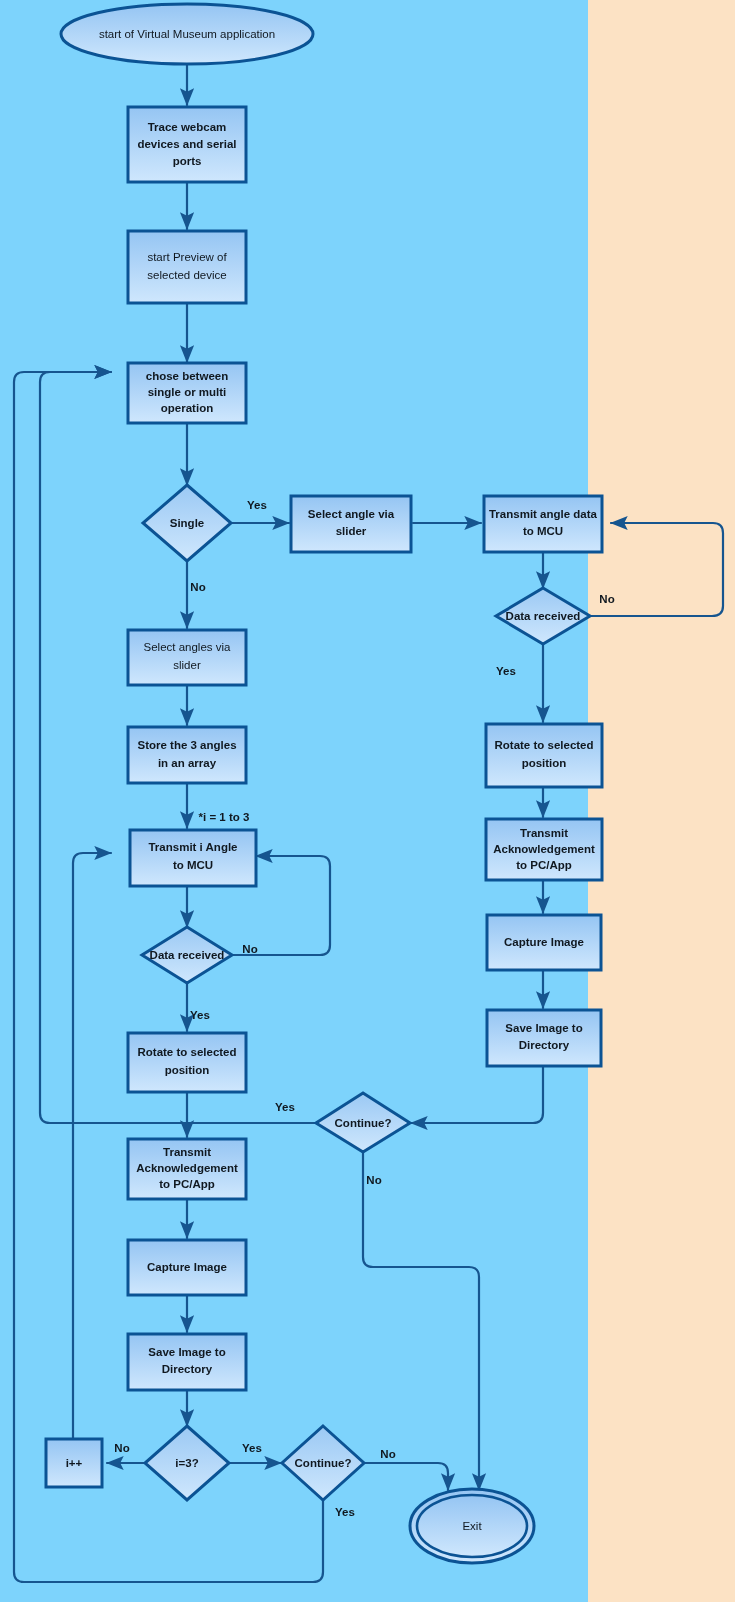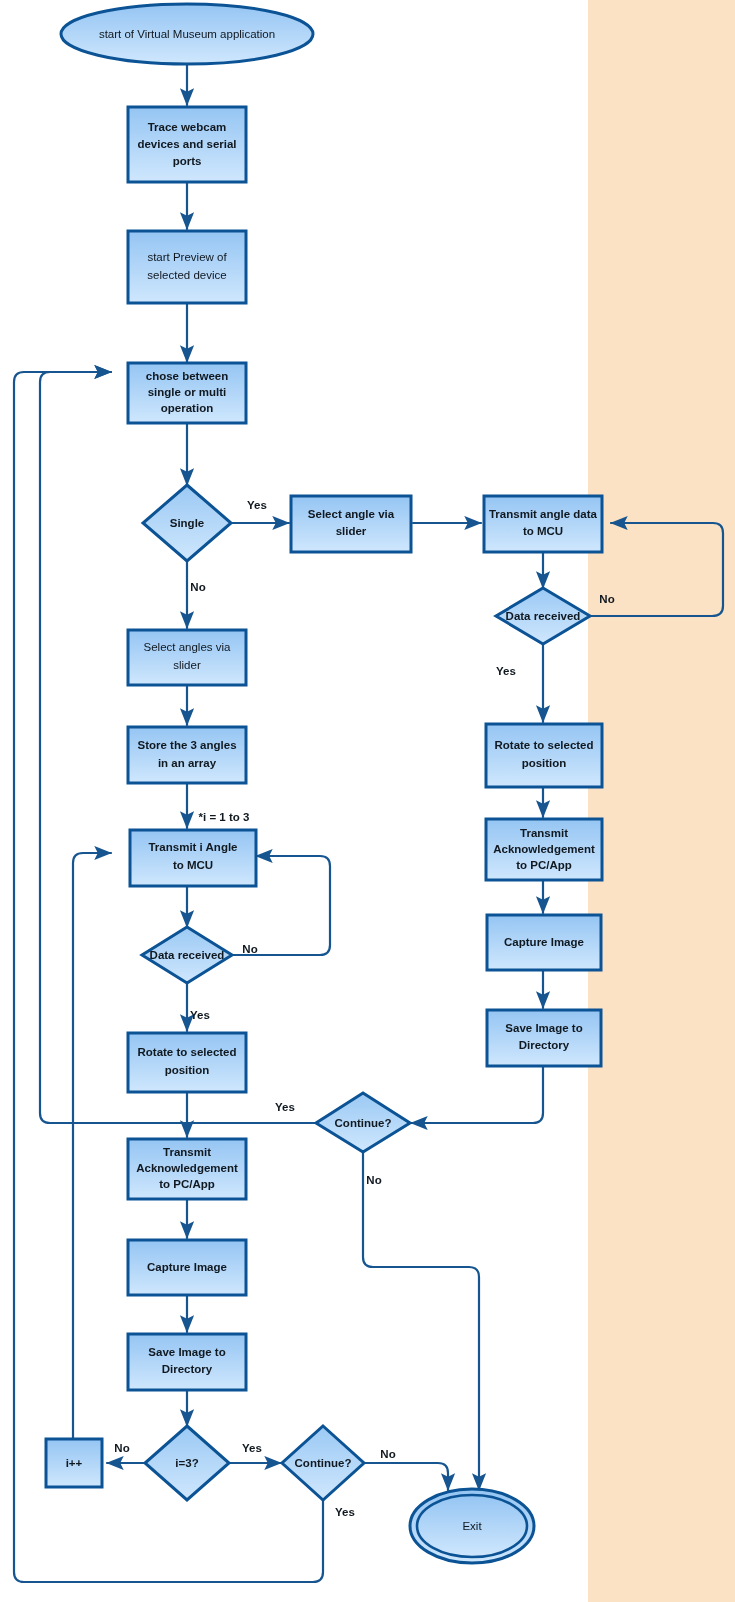--- a/index.html
+++ b/index.html
@@ -10,21 +10,21 @@
   body {
     width: 735px;
     height: 1602px;
     overflow: hidden;
     font-family: "Liberation Sans", sans-serif;
   }
   #flowchart-root {
     position: relative;
     width: 588px;
     height: 1602px;
-    background: #ffffff;
+    background: #7dd3fc;
   }
   svg#flow-svg {
     position: absolute;
     top: 0;
     left: 0;
     width: 735px;
     height: 1602px;
   }
   .node-label {
     font-family: "Liberation Sans", sans-serif;

